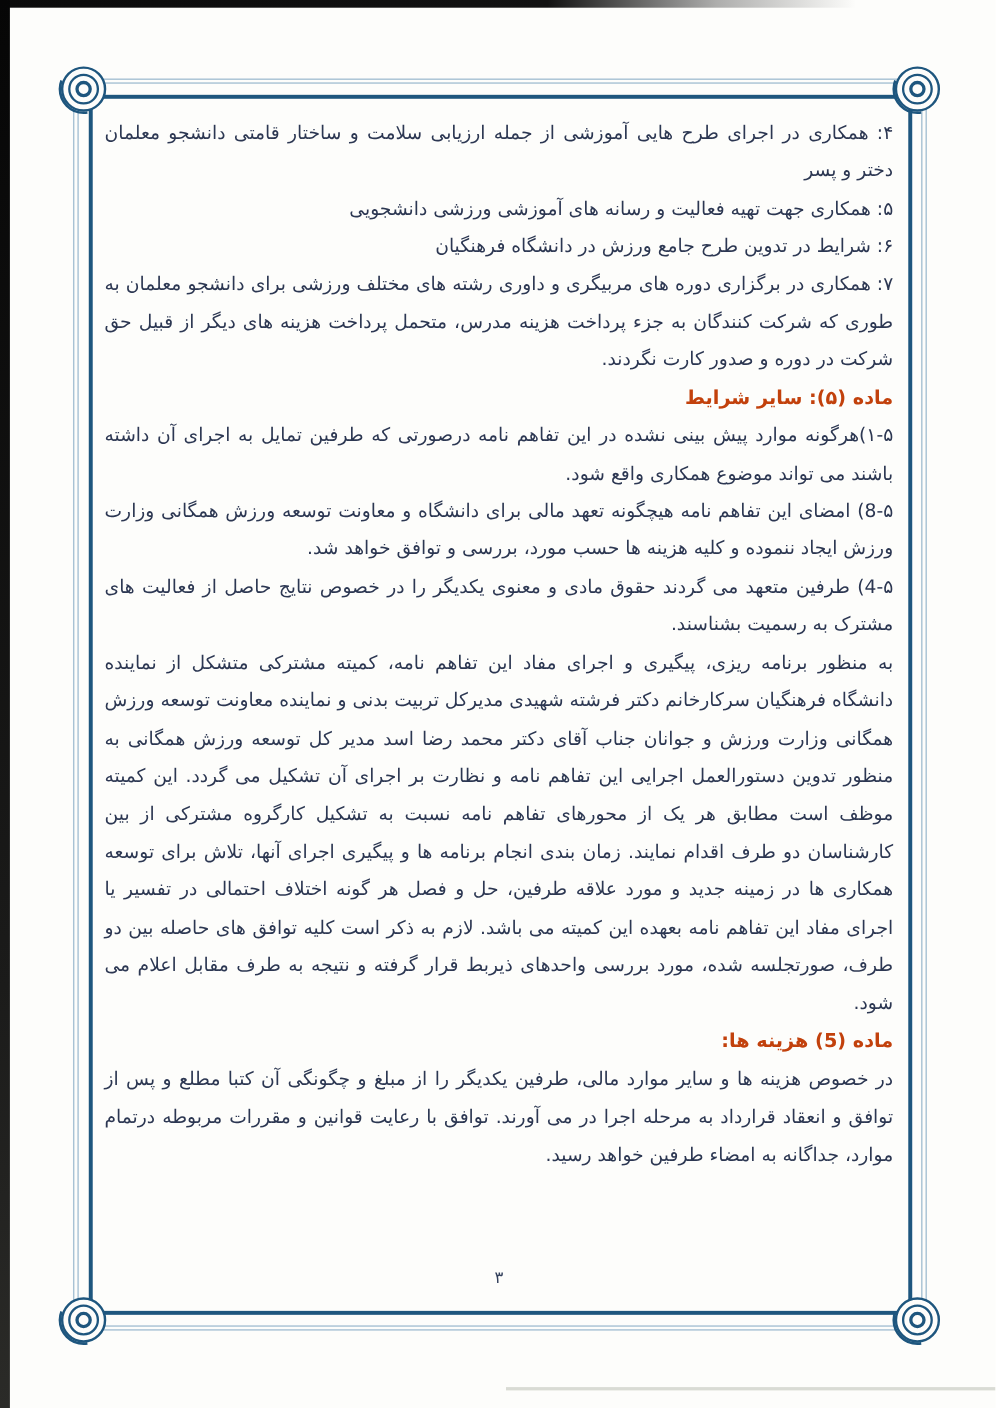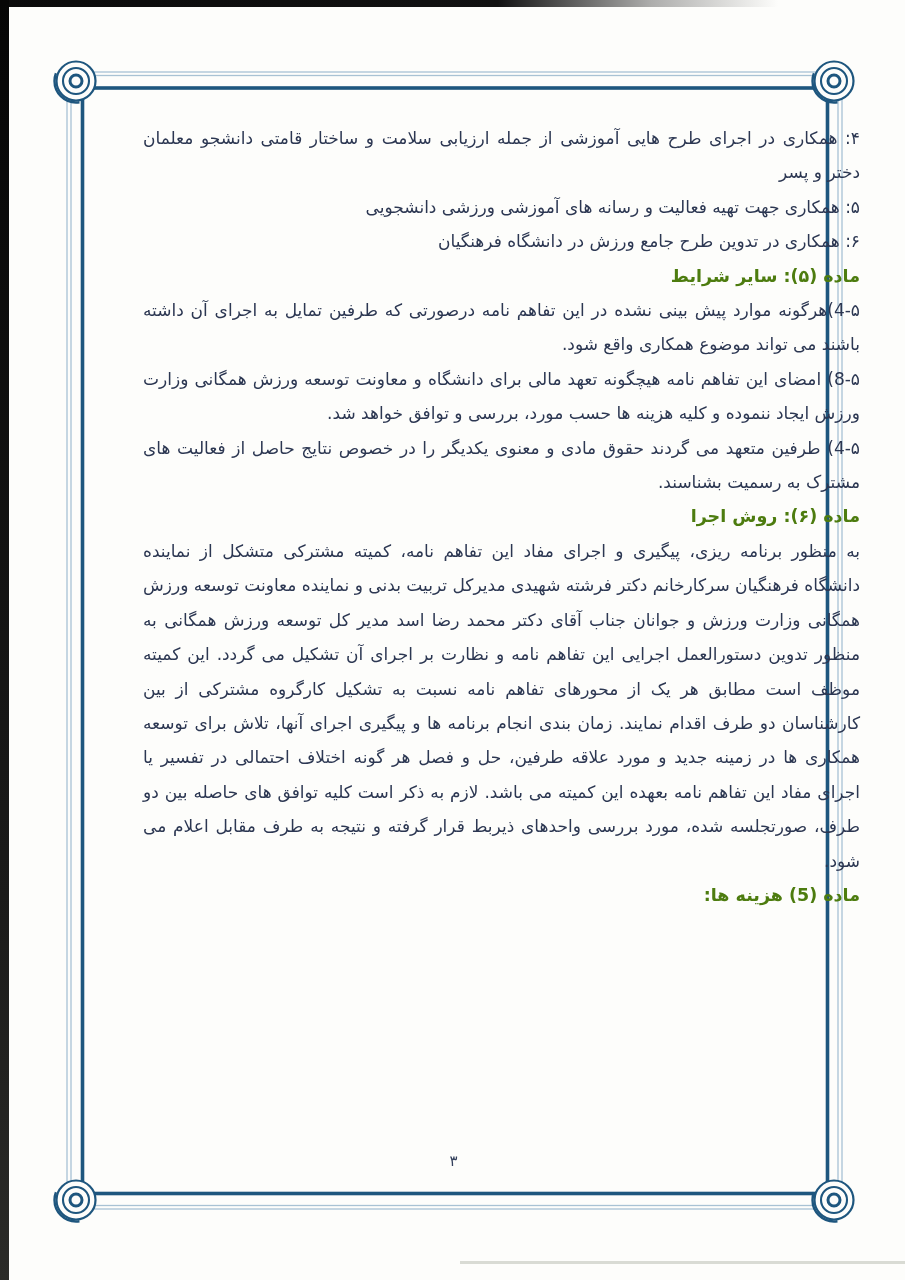--- a/index.html
+++ b/index.html
@@ -24,32 +24,31 @@
   }
   .scan-smudge-bottom {
     position: absolute; left: 460px; top: 1261px;
     width: 445px; height: 3px;
     background: #d9dbd4;
   }
   .frame-svg { position: absolute; left: 0; top: 0; }
 
   .text-block {
     position: absolute;
-    left: 95px; top: 121px; width: 717px;
+    left: 95px; top: 104px; width: 717px;
     direction: rtl;
     text-align: justify;
     font-size: 17px;
     line-height: 34.4px;
     color: #2c3752;
-    margin-left: 48px;
   }
   .block { margin: 0; }
   .heading {
     font-weight: bold;
-    color: #4d7c0f;
+    color: #c2410c;
     font-size: 17.5px;
   }
   .page-number {
     position: absolute;
     left: 95px; top: 1152px; width: 717px;
     text-align: center;
     direction: rtl;
     font-size: 15px;
     color: #33405c;
   }
@@ -92,25 +91,26 @@
     </g>
   </svg>
 
   <div class="scan-edge-top"></div>
   <div class="scan-edge-left"></div>
   <div class="scan-smudge-bottom"></div>
 
   <div class="text-block">
     <p class="block">۴: همکاری در اجرای طرح هایی آموزشی از جمله ارزیابی سلامت و ساختار قامتی دانشجو معلمان دختر و پسر</p>
     <p class="block">۵: همکاری جهت تهیه فعالیت و رسانه های آموزشی ورزشی دانشجویی</p>
-    <p class="block">۶: همکاری در تدوین طرح جامع ورزش در دانشگاه فرهنگیان</p>
+    <p class="block">۶: شرایط در تدوین طرح جامع ورزش در دانشگاه فرهنگیان</p>
+    <p class="block">۷: همکاری در برگزاری دوره های مربیگری و داوری رشته های مختلف ورزشی برای دانشجو معلمان به طوری که شرکت کنندگان به جزء پرداخت هزینه مدرس، متحمل پرداخت هزینه های دیگر از قبیل حق شرکت در دوره و صدور کارت نگردند.</p>
     <p class="block heading">ماده (۵): سایر شرایط</p>
-    <p class="block">4-۵)هرگونه موارد پیش بینی نشده در این تفاهم نامه درصورتی که طرفین تمایل به اجرای آن داشته باشند می تواند موضوع همکاری واقع شود.</p>
+    <p class="block">۱-۵)هرگونه موارد پیش بینی نشده در این تفاهم نامه درصورتی که طرفین تمایل به اجرای آن داشته باشند می تواند موضوع همکاری واقع شود.</p>
     <p class="block">8-۵) امضای این تفاهم نامه هیچگونه تعهد مالی برای دانشگاه و معاونت توسعه ورزش همگانی وزارت ورزش ایجاد ننموده و کلیه هزینه ها حسب مورد، بررسی و توافق خواهد شد.</p>
     <p class="block">4-۵) طرفین متعهد می گردند حقوق مادی و معنوی یکدیگر را در خصوص نتایج حاصل از فعالیت های مشترک به رسمیت بشناسند.</p>
-    <p class="block heading">ماده (۶): روش اجرا</p>
     <p class="block">به منظور برنامه ریزی، پیگیری و اجرای مفاد این تفاهم نامه، کمیته مشترکی متشکل از نماینده دانشگاه فرهنگیان سرکارخانم دکتر فرشته شهیدی مدیرکل تربیت بدنی و نماینده معاونت توسعه ورزش همگانی وزارت ورزش و جوانان جناب آقای دکتر محمد رضا اسد مدیر کل توسعه ورزش همگانی به منظور تدوین دستورالعمل اجرایی این تفاهم نامه و نظارت بر اجرای آن تشکیل می گردد. این کمیته موظف است مطابق هر یک از محورهای تفاهم نامه نسبت به تشکیل کارگروه مشترکی از بین کارشناسان دو طرف اقدام نمایند. زمان بندی انجام برنامه ها و پیگیری اجرای آنها، تلاش برای توسعه همکاری ها در زمینه جدید و مورد علاقه طرفین، حل و فصل هر گونه اختلاف احتمالی در تفسیر یا اجرای مفاد این تفاهم نامه بعهده این کمیته می باشد. لازم به ذکر است کلیه توافق های حاصله بین دو طرف، صورتجلسه شده، مورد بررسی واحدهای ذیربط قرار گرفته و نتیجه به طرف مقابل اعلام می شود.</p>
     <p class="block heading">ماده (5) هزینه ها:</p>
+    <p class="block">در خصوص هزینه ها و سایر موارد مالی، طرفین یکدیگر را از مبلغ و چگونگی آن کتبا مطلع و پس از توافق و انعقاد قرارداد به مرحله اجرا در می آورند. توافق با رعایت قوانین و مقررات مربوطه درتمام موارد، جداگانه به امضاء طرفین خواهد رسید.</p>
   </div>
 
   <div class="page-number">۳</div>
 
 </div>
 
 </body></html>

